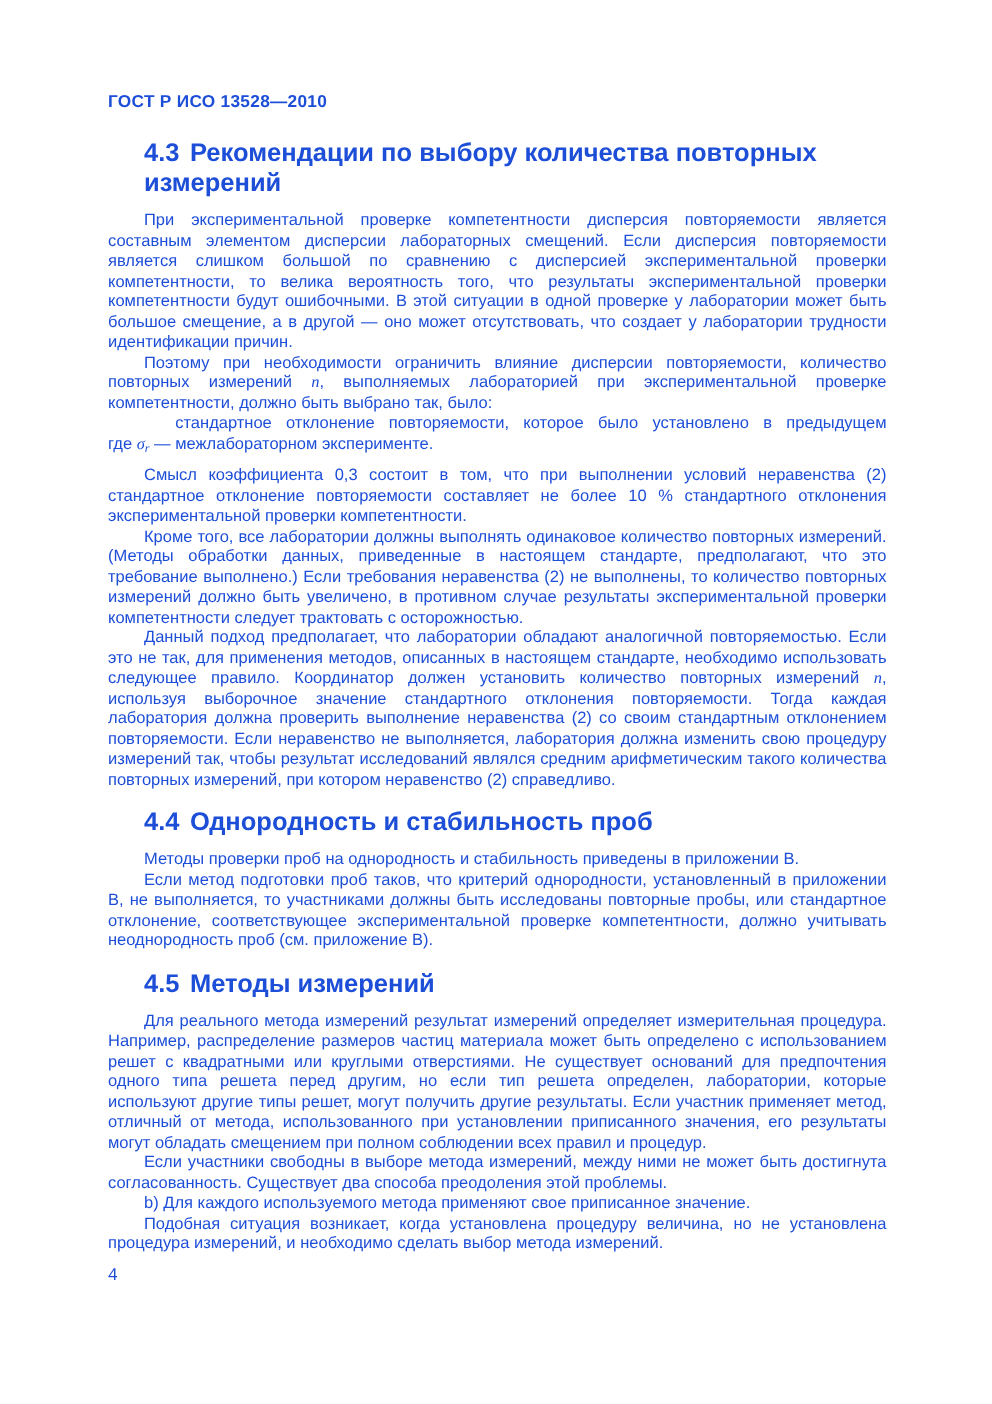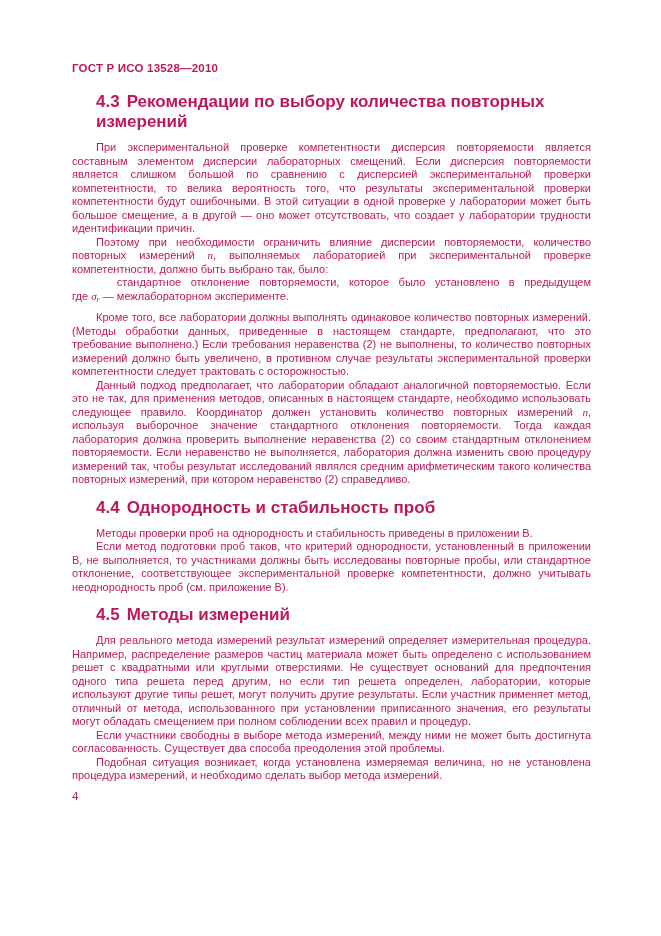--- a/index.html
+++ b/index.html
@@ -2,21 +2,21 @@
 <html><head>
 <meta charset="utf-8">
 <style>
   * { box-sizing: border-box; }
   html, body { margin: 0; padding: 0; background: #ffffff; }
   .page {
     position: relative;
     width: 661px;
     height: 936px;
     background: #ffffff;
-    color: #be185d;
+    color: #1d4ed8;
     font-family: "Liberation Sans", sans-serif;
     padding: 62px 70px 0 72px;
     overflow: hidden;
   }
   .doc-header {
     font-size: 11.5px;
     font-weight: bold;
     letter-spacing: 0.2px;
     margin-bottom: 18px;
   }
@@ -84,20 +84,21 @@
   <p class="body-p"><span>При экспериментальной проверке компетентности дисперсия повторяемости является составным элементом дисперсии лабораторных смещений. Если дисперсия повторяемости является слишком большой по сравнению с дисперсией экспериментальной проверки компетентности, то велика вероятность того, что результаты экспериментальной проверки компетентности будут ошибочными. В этой ситуации в одной проверке у лаборатории может быть большое смещение, а в другой — оно может отсутствовать, что создает у лаборатории трудности идентификации причин.</span></p>
 
   <p class="body-p"><span>Поэтому при необходимости ограничить влияние дисперсии повторяемости, количество повторных измерений </span><span class="math-var">n</span><span>, выполняемых лабораторией при экспериментальной проверке компетентности, должно быть выбрано так, было:</span></p>
 
 
   <div class="where-block">
     <span class="where-label"><span>где </span><span class="math-var">σ</span><sub class="math-sub">r</sub><span> — </span></span>
     <span class="where-text">стандартное отклонение повторяемости, которое было установлено в предыдущем межлабораторном эксперименте.</span>
   </div>
 
+  <p class="body-p gap-before"><span>Смысл коэффициента 0,3 состоит в том, что при выполнении условий неравенства (2) стандартное отклонение повторяемости составляет не более 10 % стандартного отклонения экспериментальной проверки компетентности.</span></p>
 
   <p class="body-p"><span>Кроме того, все лаборатории должны выполнять одинаковое количество повторных измерений. (Методы обработки данных, приведенные в настоящем стандарте, предполагают, что это требование выполнено.) Если требования неравенства (2) не выполнены, то количество повторных измерений должно быть увеличено, в противном случае результаты экспериментальной проверки компетентности следует трактовать с осторожностью.</span></p>
 
   <p class="body-p"><span>Данный подход предполагает, что лаборатории обладают аналогичной повторяемостью. Если это не так, для применения методов, описанных в настоящем стандарте, необходимо использовать следующее правило. Координатор должен установить количество повторных измерений </span><span class="math-var">n</span><span>, используя выборочное значение стандартного отклонения повторяемости. Тогда каждая лаборатория должна проверить выполнение неравенства (2) со своим стандартным отклонением повторяемости. Если неравенство не выполняется, лаборатория должна изменить свою процедуру измерений так, чтобы результат исследований являлся средним арифметическим такого количества повторных измерений, при котором неравенство (2) справедливо.</span></p>
 
   <div class="section-heading">
     <span class="h-num">4.4</span><span>Однородность и стабильность проб</span>
   </div>
 
   <p class="body-p"><span>Методы проверки проб на однородность и стабильность приведены в приложении В.</span></p>
@@ -106,18 +107,19 @@
 
   <div class="section-heading">
     <span class="h-num">4.5</span><span>Методы измерений</span>
   </div>
 
   <p class="body-p"><span>Для реального метода измерений результат измерений определяет измерительная процедура. Например, распределение размеров частиц материала может быть определено с использованием решет с квадратными или круглыми отверстиями. Не существует оснований для предпочтения одного типа решета перед другим, но если тип решета определен, лаборатории, которые используют другие типы решет, могут получить другие результаты. Если участник применяет метод, отличный от метода, использованного при установлении приписанного значения, его результаты могут обладать смещением при полном соблюдении всех правил и процедур.</span></p>
 
   <p class="body-p"><span>Если участники свободны в выборе метода измерений, между ними не может быть достигнута согласованность. Существует два способа преодоления этой проблемы.</span></p>
 
 
+  <p class="body-p"><span>b) Для каждого используемого метода применяют свое приписанное значение.</span></p>
 
-  <p class="body-p"><span>Подобная ситуация возникает, когда установлена измеряемая величина, но не установлена процедура измерений, и необходимо сделать выбор метода измерений.</span></p>
+  <p class="body-p"><span>Подобная ситуация возникает, когда установлена процедуру величина, но не установлена процедура измерений, и необходимо сделать выбор метода измерений.</span></p>
 
   <div class="page-number">4</div>
 
 </div>
 
 </body></html>

